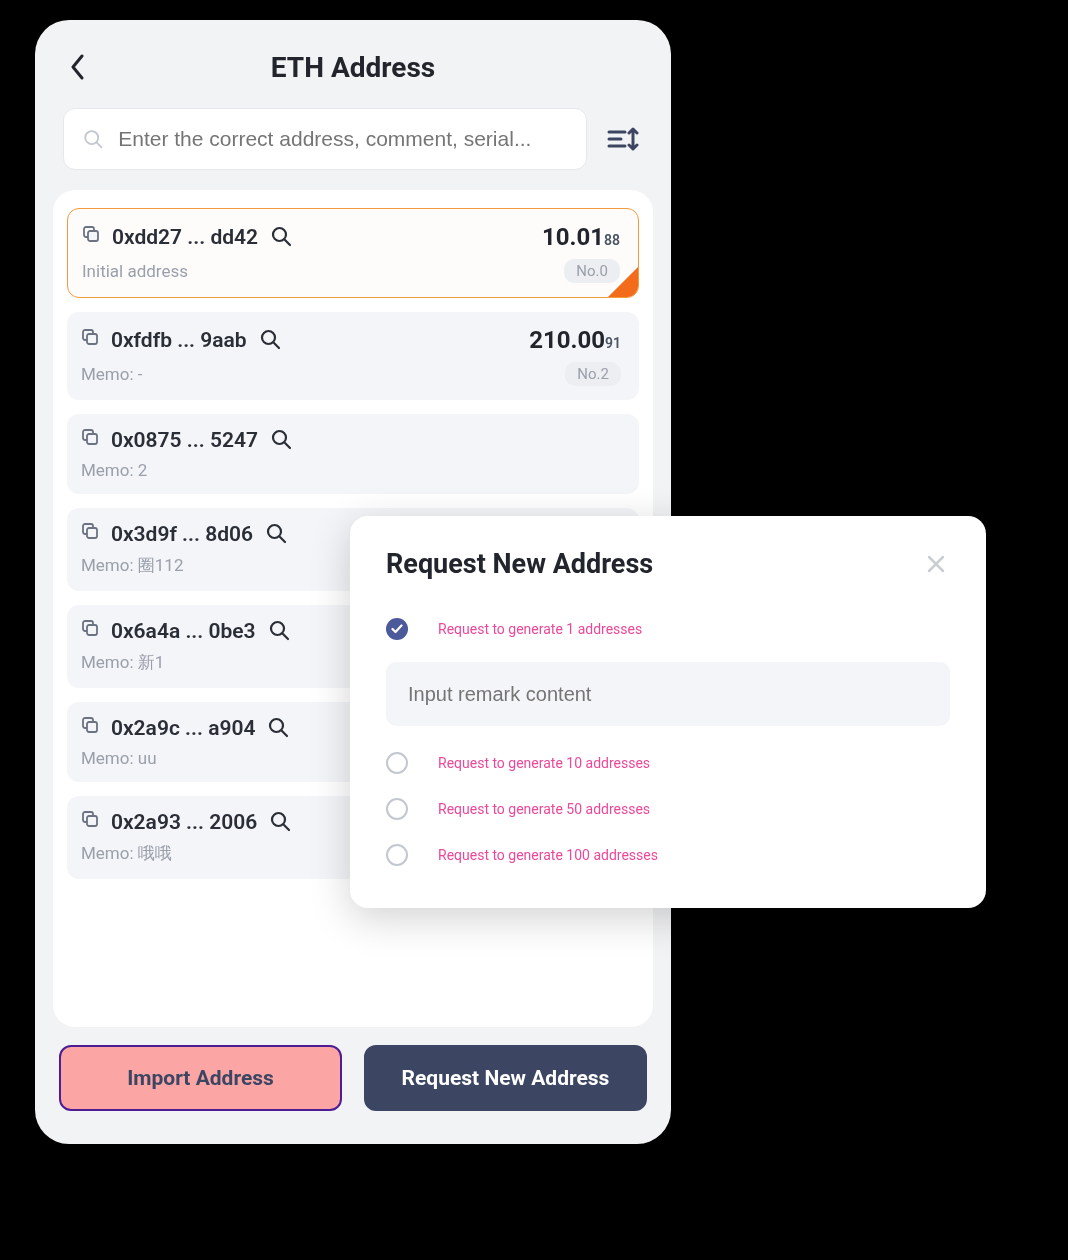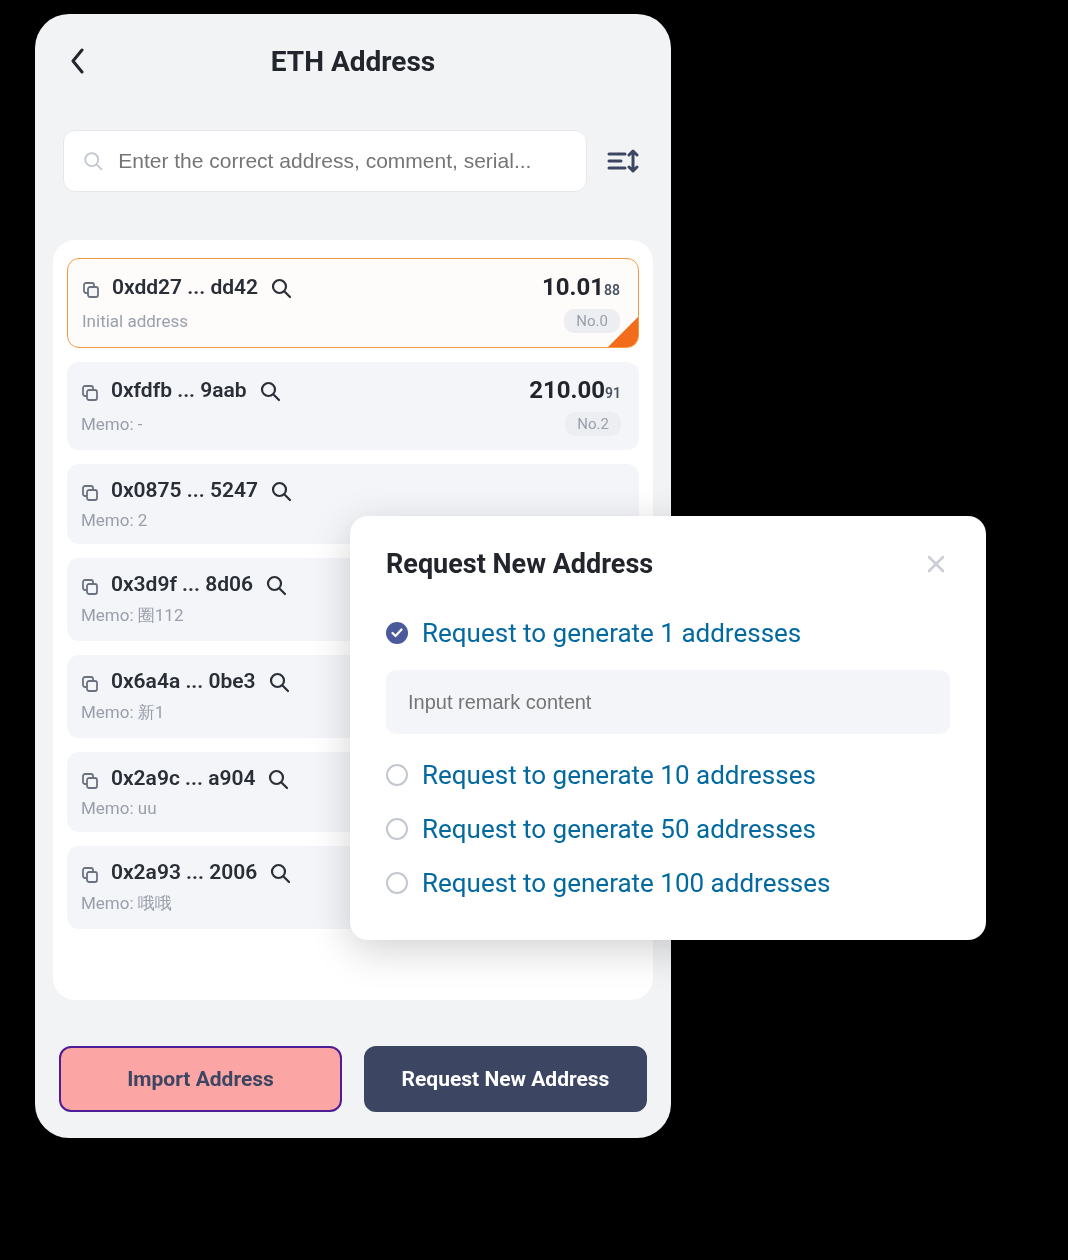--- a/index.html
+++ b/index.html
@@ -6,31 +6,30 @@
   body {
     width: 1068px;
     height: 1260px;
     background: #000;
     font-family: -apple-system, BlinkMacSystemFont, "Segoe UI", Roboto, sans-serif;
     position: relative;
   }
   .phone {
     position: absolute;
     left: 35px;
-    top: 14px;
+    top: 20px;
     width: 636px;
     height: 1124px;
     background: #f2f3f5;
     border-radius: 34px;
     box-shadow: 0 4px 24px rgba(0,0,0,0.08);
     overflow: hidden;
-    padding: 20px 0 0 0;
+    padding: 20px 0 7px 0;
     display: flex;
     flex-direction: column;
-    gap: 28px;
   }
   .header {
     position: relative;
     height: 54px;
     display: flex;
     align-items: center;
     justify-content: center;
   }
   .back {
     position: absolute;
@@ -102,21 +101,21 @@
     border: 1.5px solid #f39a3e;
     background: #fdfcfb;
   }
   .addr-top {
     display: flex;
     align-items: center;
     justify-content: space-between;
   }
   .addr-left {
     display: flex;
-    align-items: flex-end;
+    align-items: flex-start;
     gap: 12px;
   }
   .addr-text {
     font-size: 21px;
     font-weight: 600;
     color: #2a2e37;
   }
   .addr-amt {
     font-size: 24px;
     font-weight: 700;
@@ -210,22 +209,23 @@
     justify-content: center;
   }
   .opt {
     display: flex;
     align-items: center;
     gap: 14px;
     padding: 12px 0;
     cursor: pointer;
   }
   .opt-label {
-    font-size: 26px;
-    color: #0369a1;
+    font-size: 14px;
+    color: #ec4899;
+    margin-left: 16px;
   }
   .radio {
     width: 22px;
     height: 22px;
     border: 2px solid #c3c7d0;
     border-radius: 50%;
     flex-shrink: 0;
   }
   .radio.checked {
     border: none;

